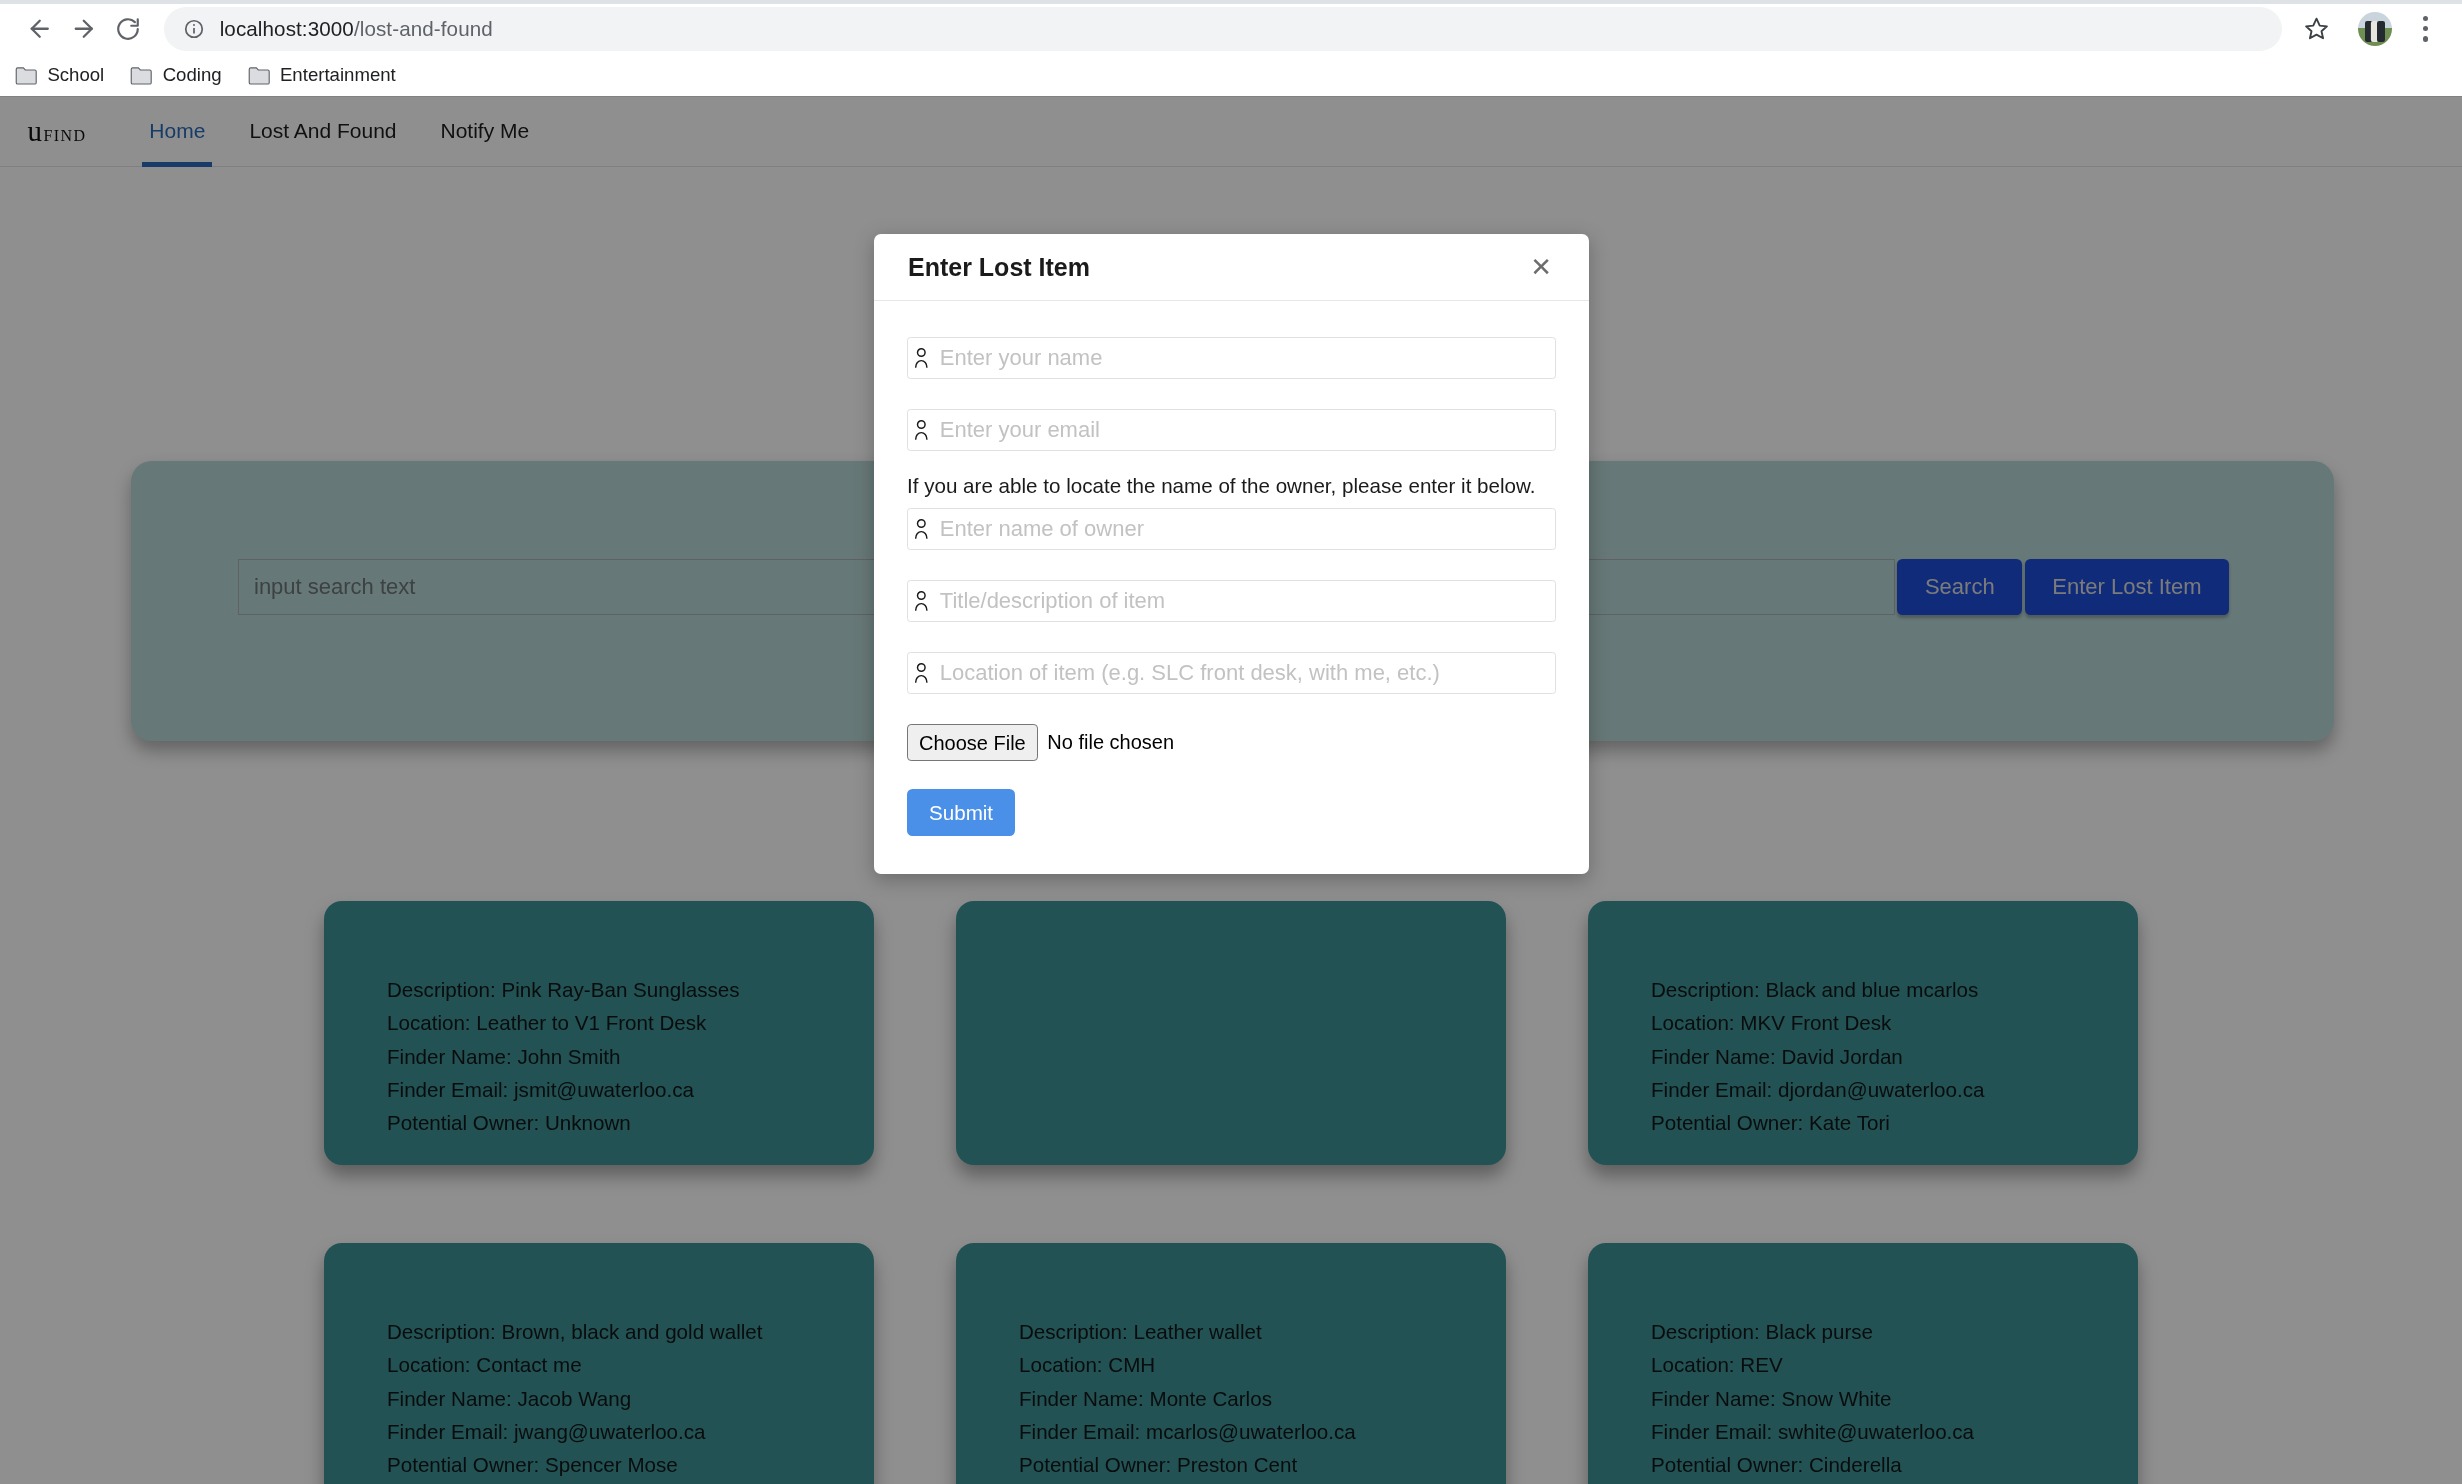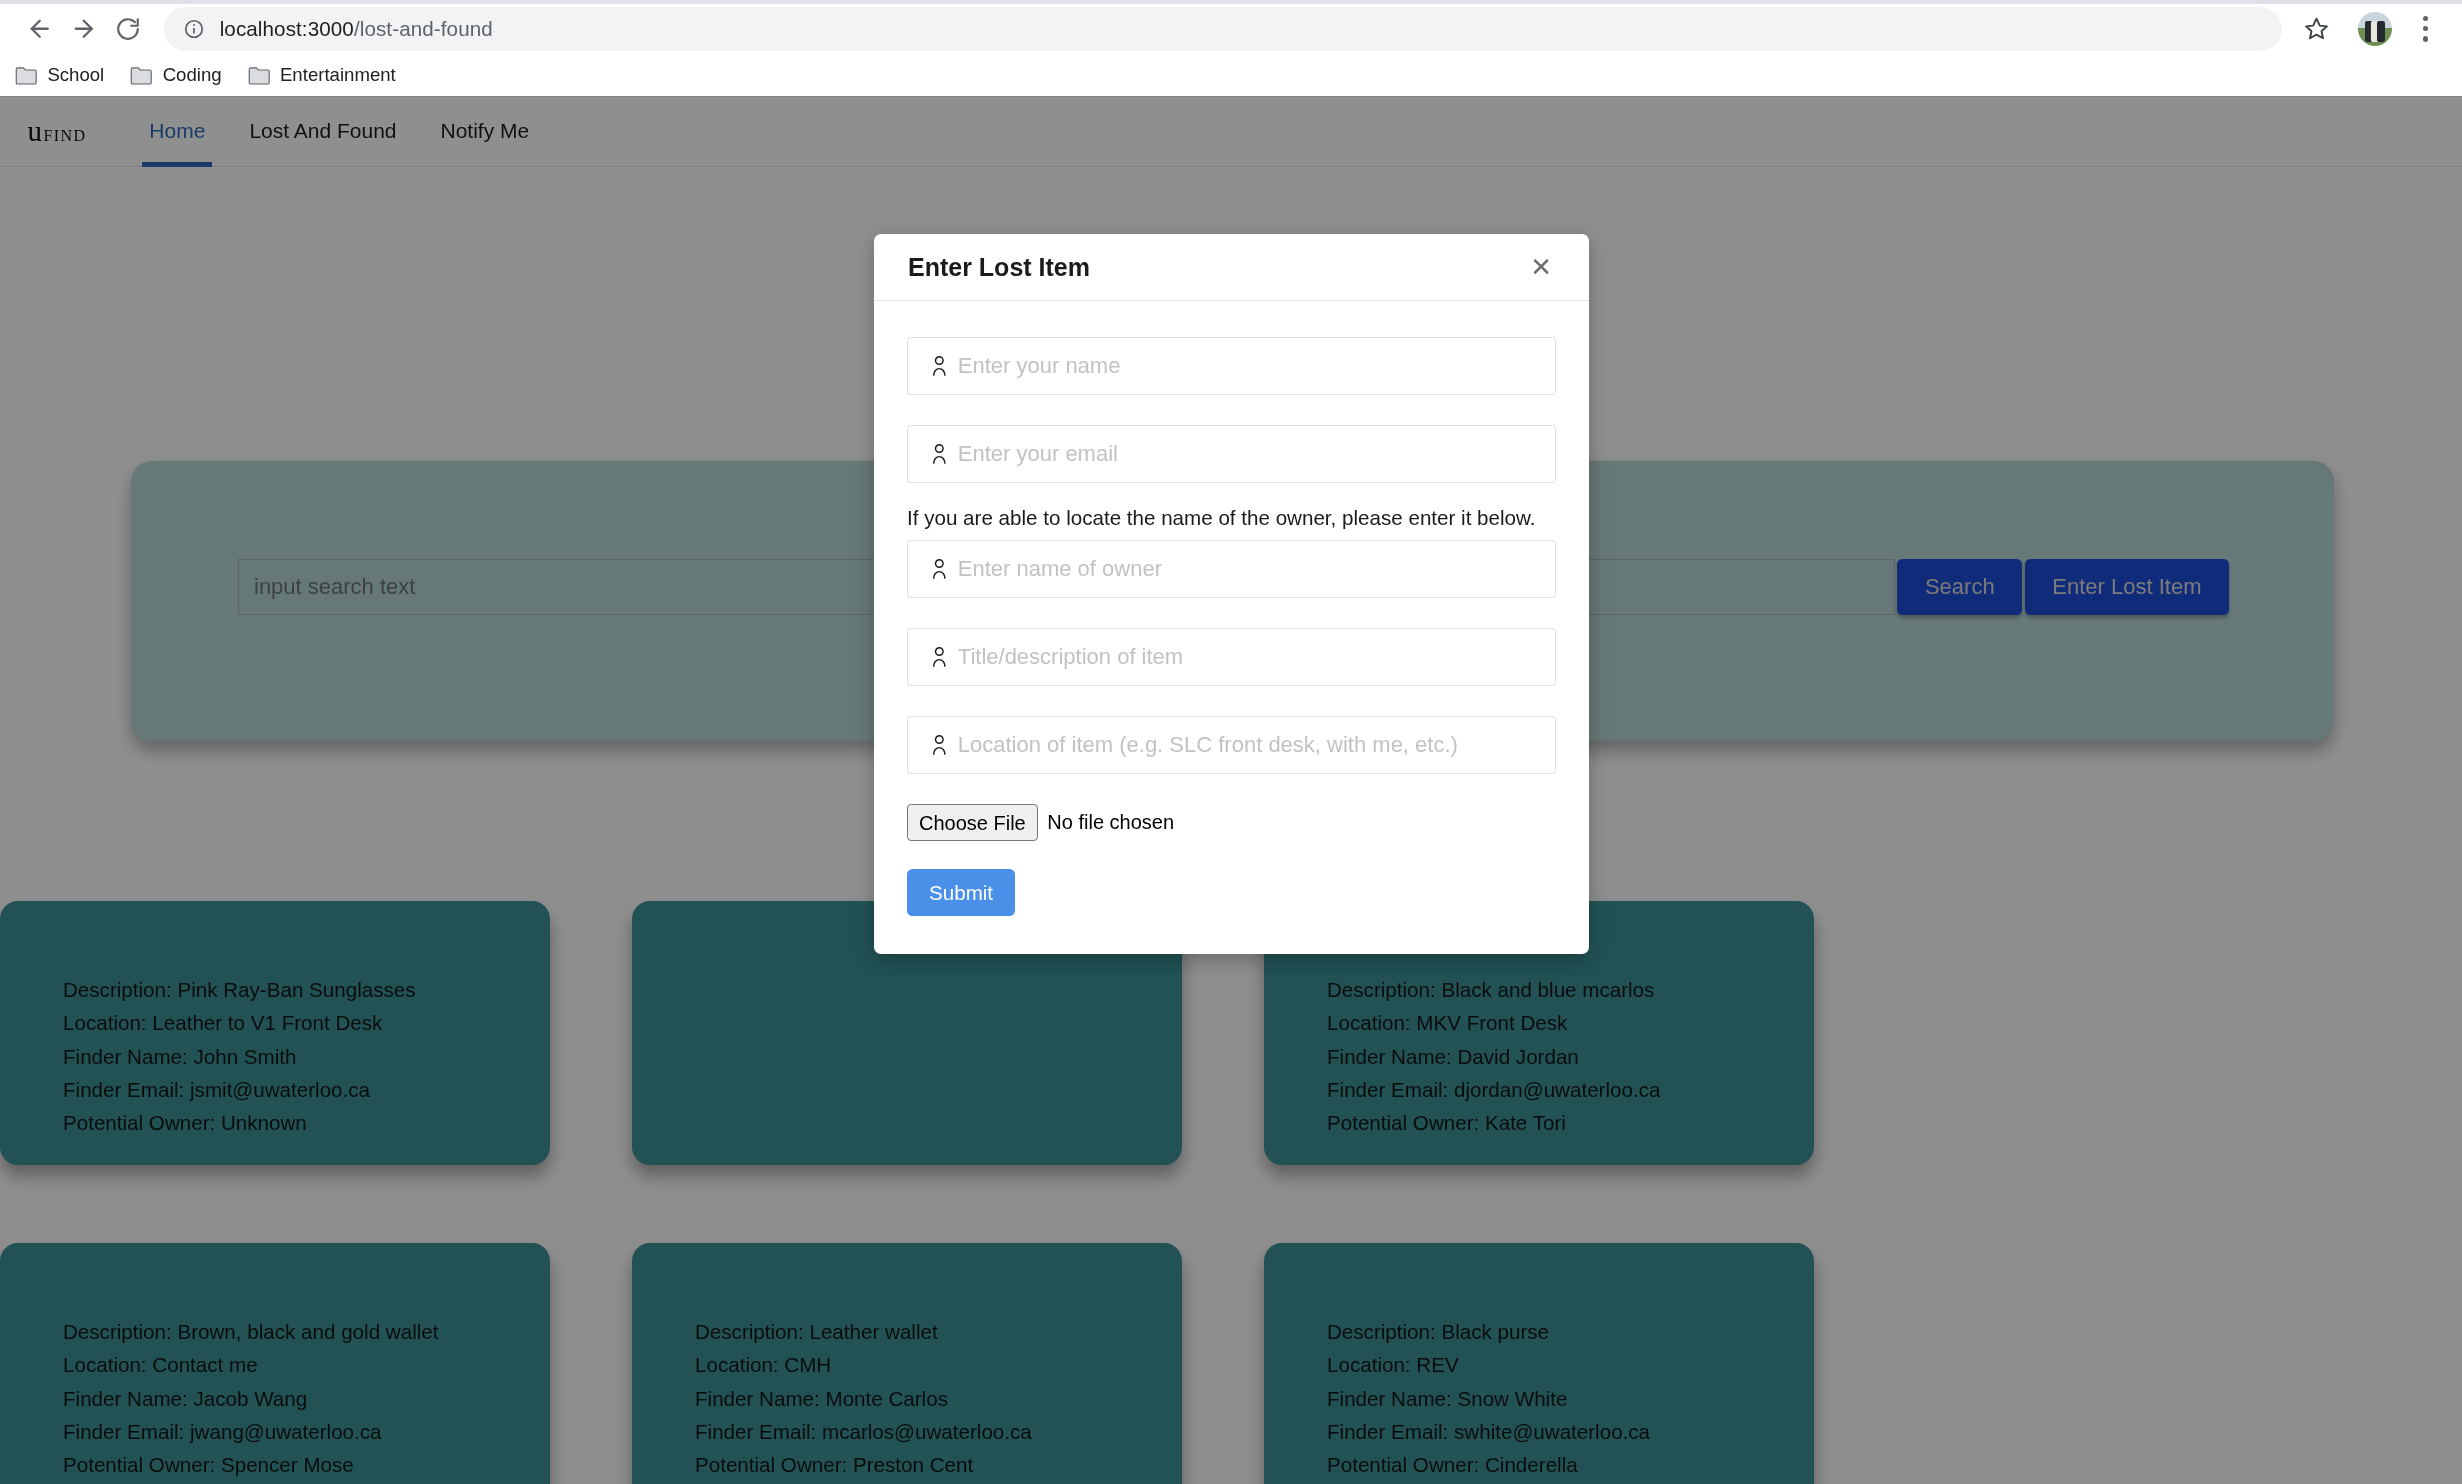--- a/index.html
+++ b/index.html
@@ -217,21 +217,21 @@
     margin-left: 2.7px;
     box-shadow: 0 2.1px 3.4px rgba(0,0,0,.25);
   }
 
   
   .cards {
     position: absolute;
     left: 0; top: 734px;
     width: 2462px;
   }
-  .card-row { display: flex; gap: 82px; margin-bottom: 78px; }
+  .card-row { display: flex; justify-content: center; gap: 82px; margin-bottom: 78px; }
   .card {
     width: 550px;
     min-height: 264px;
     background: #3d9296;
     border-radius: 18px;
     box-shadow: 0 11px 18px rgba(0,0,0,.34);
     padding: 72px 0 0 63px;
     color: #111616;
     font-size: 20.6px;
     line-height: 1.62;
@@ -271,26 +271,26 @@
     font-size: 26px;
     color: #6d6d6d;
     background: none; border: none;
     font-family: "Liberation Sans", sans-serif;
     line-height: 1;
     padding: 4.1px 6.9px;
   }
   .modal-body { padding: 36px 33px 38px 33px; }
   .field {
     width: 649px;
-    height: 58px;
+    height: 42px;
     border: 0.7px solid #e0e0e0;
     border-radius: 3.4px;
     display: flex;
     align-items: center;
-    padding: 0 21px;
+    padding: 0 3px;
     margin-bottom: 30px;
     background: #fff;
   }
   .field .person-icon { flex: 0 0 auto; margin-right: 8.2px; display: flex; }
   .field input {
     flex: 1 1 auto;
     border: none;
     outline: none;
     font-size: 22px;
     color: #333;

